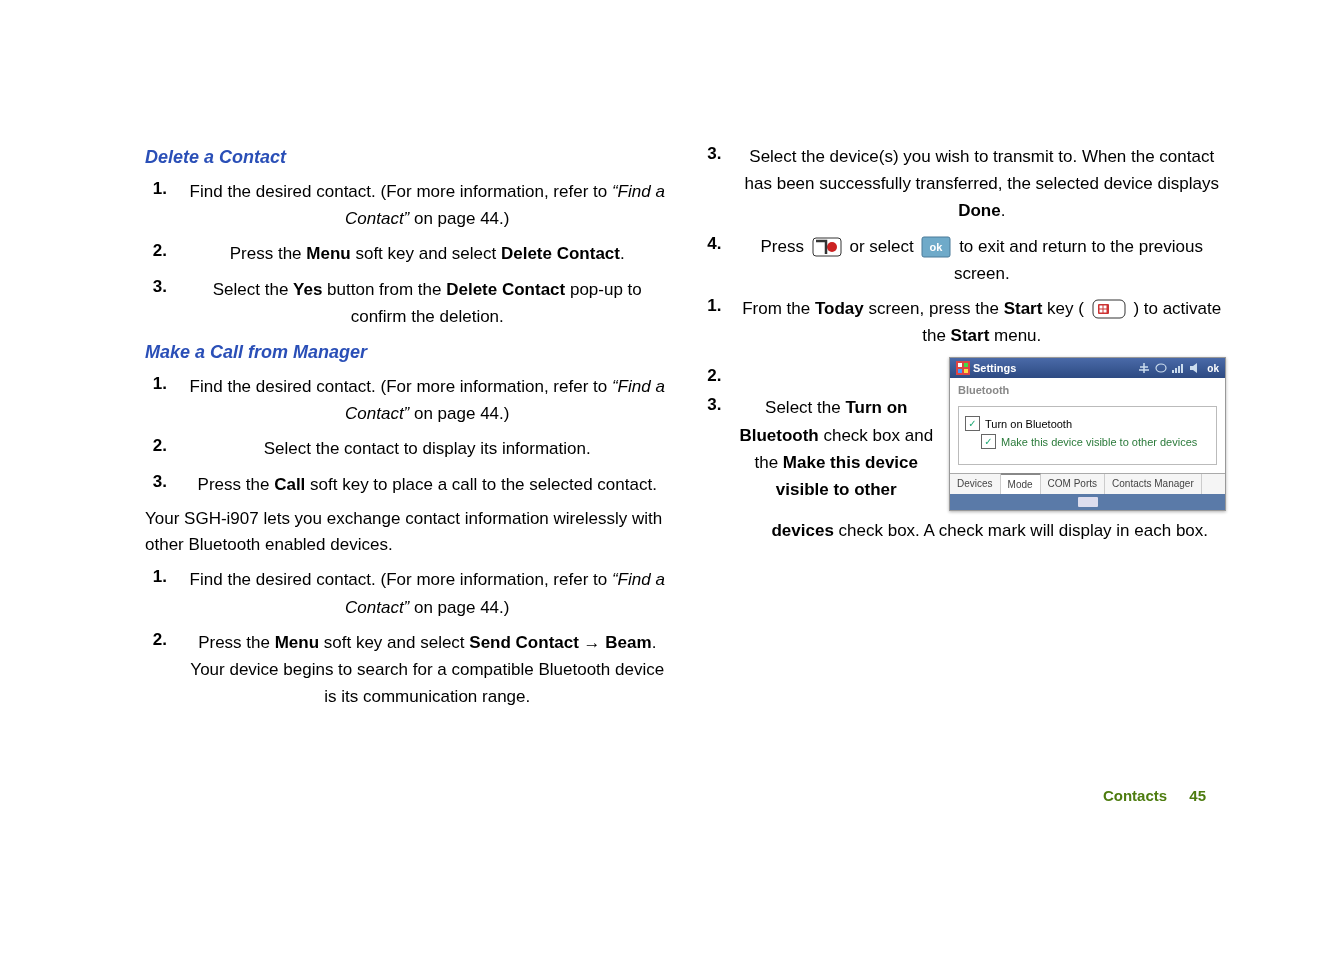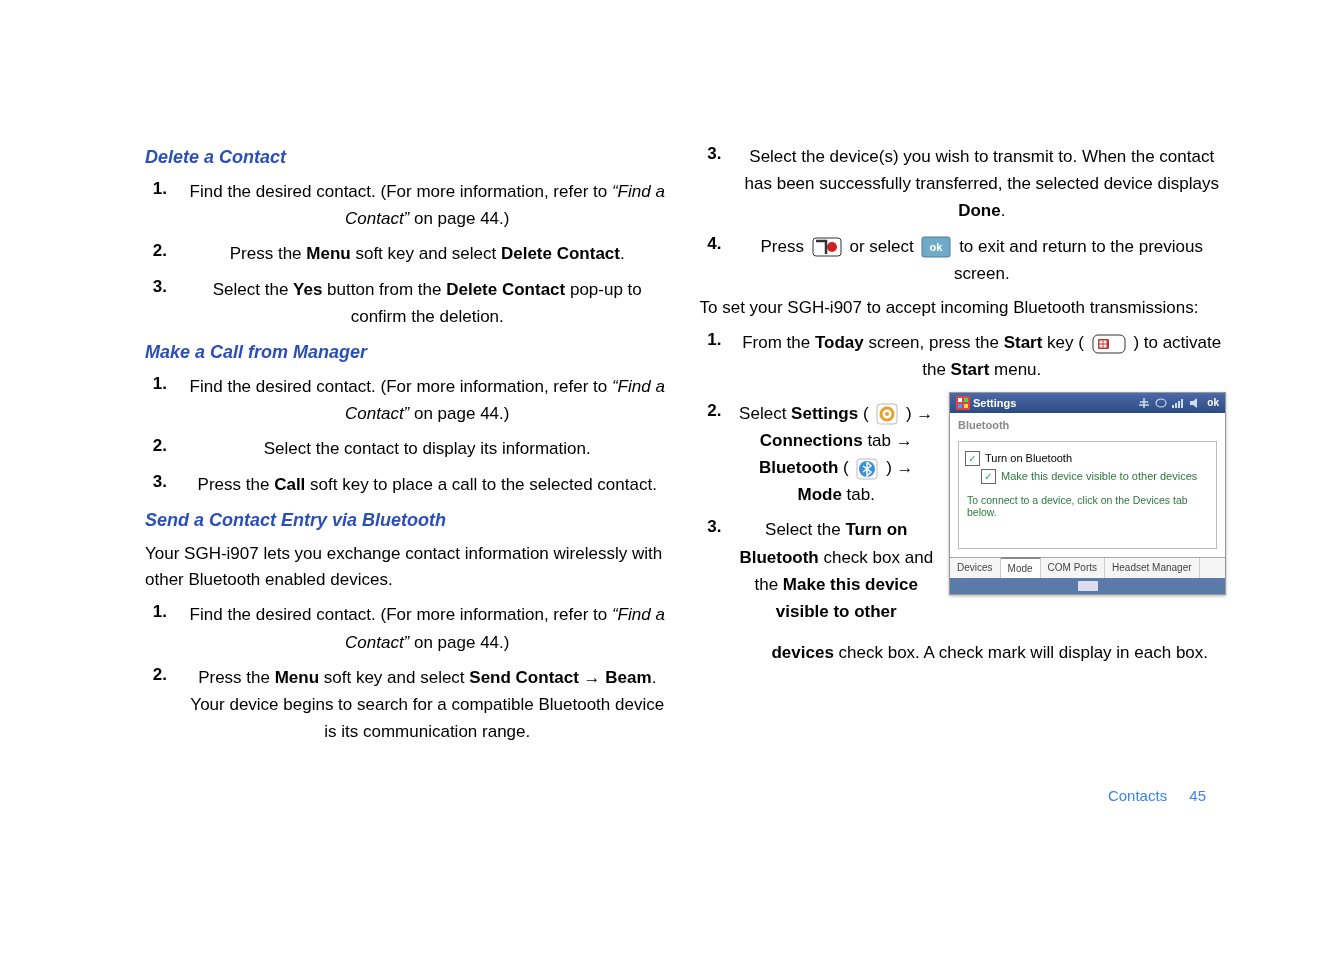--- a/index.html
+++ b/index.html
@@ -55,21 +55,22 @@
 .inline-icon{
   display:inline-block;
   vertical-align:middle;
   margin:0 3px;
 }
 .footer{
   position:absolute;
   right:130px;
   bottom:150px;
   font-size:15px;
-  color:#3b82f6;
+  color:#4d7c0f;
+  font-weight:bold;
 }
 .footer .pg{margin-left:18px}
 .right-layout{display:flex;gap:14px;align-items:flex-start}
 .right-side-text{flex:1}
 .screenshot{
   width:275px;
   border:1px solid #999;
   font-family:Tahoma,Arial,sans-serif;
   font-size:11px;
   background:#fff;
@@ -130,21 +131,20 @@
       <li>
           <span class="num">2.</span>
           <span class="step-body">Select the contact to display its information.</span>
         </li>
       <li>
           <span class="num">3.</span>
           <span class="step-body">Press the <b>Call</b> soft key to place a call to the selected contact.</span>
         </li>
     </ol>
 
-    <div class="heading">Send a Contact Entry via Bluetooth</div>
     <div class="body-text">Your SGH-i907 lets you exchange contact information wirelessly with other Bluetooth enabled devices.</div>
     <ol class="steps">
       <li>
           <span class="num">1.</span>
           <span class="step-body">Find the desired contact. (For more information, refer to <span class="italic">“Find a Contact”</span>  on page 44.)</span>
         </li>
       <li>
           <span class="num">2.</span>
           <span class="step-body">Press the <b>Menu</b> soft key and select <b>Send Contact → Beam</b>. Your device begins to search for a compatible Bluetooth device is its communication range.</span>
         </li>
@@ -163,50 +163,40 @@
               <rect x="1" y="1" width="28" height="18" rx="3" fill="#fff" stroke="#333"></rect>
               <circle cx="20" cy="10" r="5" fill="#c22"></circle>
               <path d="M4 4 L14 4 L14 17" fill="none" stroke="#333" stroke-width="2.5"></path>
             </svg>  or select  <svg class="inline-icon" width="30" height="22">
               <rect x="1" y="1" width="28" height="20" rx="2" fill="#6faac9" stroke="#4a7a99"></rect>
               <text x="15" y="15" font-size="11" font-weight="bold" fill="#fff" text-anchor="middle">ok</text>
             </svg>  to exit and return to the previous screen.</span>
         </li>
     </ol>
 
-    <div class="body-text" style="margin-left:0">To set your SGH-i907 to accept incoming Bluetooth transmissions:</div>
 
     <ol class="steps">
       <li>
           <span class="num">1.</span>
           <span class="step-body">From the <b>Today</b> screen, press the <b>Start</b> key ( <svg class="inline-icon" width="34" height="20">
               <rect x="1" y="1" width="32" height="18" rx="5" fill="#fff" stroke="#333"></rect>
               <rect x="6" y="5" width="11" height="10" rx="1" fill="#c33"></rect>
               <rect x="7.5" y="6.5" width="3" height="3" fill="#fff"></rect>
               <rect x="11.5" y="6.5" width="3" height="3" fill="#fff"></rect>
               <rect x="7.5" y="10.5" width="3" height="3" fill="#fff"></rect>
               <rect x="11.5" y="10.5" width="3" height="3" fill="#fff"></rect>
             </svg> ) to activate the <b>Start</b> menu.</span>
         </li>
     </ol>
 
     <div class="right-layout">
       <div class="right-side-text">
         <ol class="steps">
           <li>
               <span class="num">2.</span>
-              <span class="step-body">Select <b>Settings</b> ( <svg class="inline-icon" width="22" height="22">
-                  <rect x="1" y="1" width="20" height="20" rx="3" fill="#fff" stroke="#bbb"></rect>
-                  <circle cx="11" cy="11" r="6" fill="none" stroke="#e8a030" stroke-width="3"></circle>
-                  <circle cx="11" cy="11" r="2" fill="#e8a030"></circle>
-                </svg> ) → <b>Connections</b> tab → <b>Bluetooth</b> ( <svg class="inline-icon" width="22" height="22">
-                  <rect x="1" y="1" width="20" height="20" rx="3" fill="#fff" stroke="#bbb"></rect>
-                  <circle cx="11" cy="11" r="8" fill="#3a8fd6"></circle>
-                  <path d="M11 4 L11 18 L15 14 L7 8 M11 4 L15 8 L7 14" fill="none" stroke="#fff" stroke-width="1.5"></path>
-                </svg> ) → <b>Mode</b> tab.</span>
             </li>
           <li>
               <span class="num">3.</span>
               <span class="step-body">Select the <b>Turn on Bluetooth</b> check box and the <b>Make this device visible to other</b></span>
             </li>
         </ol>
       </div>
 
       <div class="screenshot">
         <div class="titlebar">
@@ -239,27 +229,26 @@
         <div class="section-label">Bluetooth</div>
         <div class="bt-box">
           <div class="cb-row">
             <span class="cb">✓</span>
             <span>Turn on Bluetooth</span>
           </div>
           <div class="cb-row" style="margin-left:16px">
             <span class="cb">✓</span>
             <span style="color:#2a7a3a">Make this device visible to other devices</span>
           </div>
-          <div class="hint">To connect to a device, click on the Devices tab below.</div>
         </div>
         <div class="tabs">
           <div>Devices</div>
           <div class="active">Mode</div>
           <div>COM Ports</div>
-          <div>Headset Manager</div>
+          <div>Contacts Manager</div>
         </div>
         <div class="kbbar">
             <span class="kb"></span>
           </div>
       </div>
     </div>
 
     <div class="step-body" style="margin-left:54px;margin-top:6px"><b>devices</b> check box. A check mark will display in each box.</div>
   </div>
 </div>

